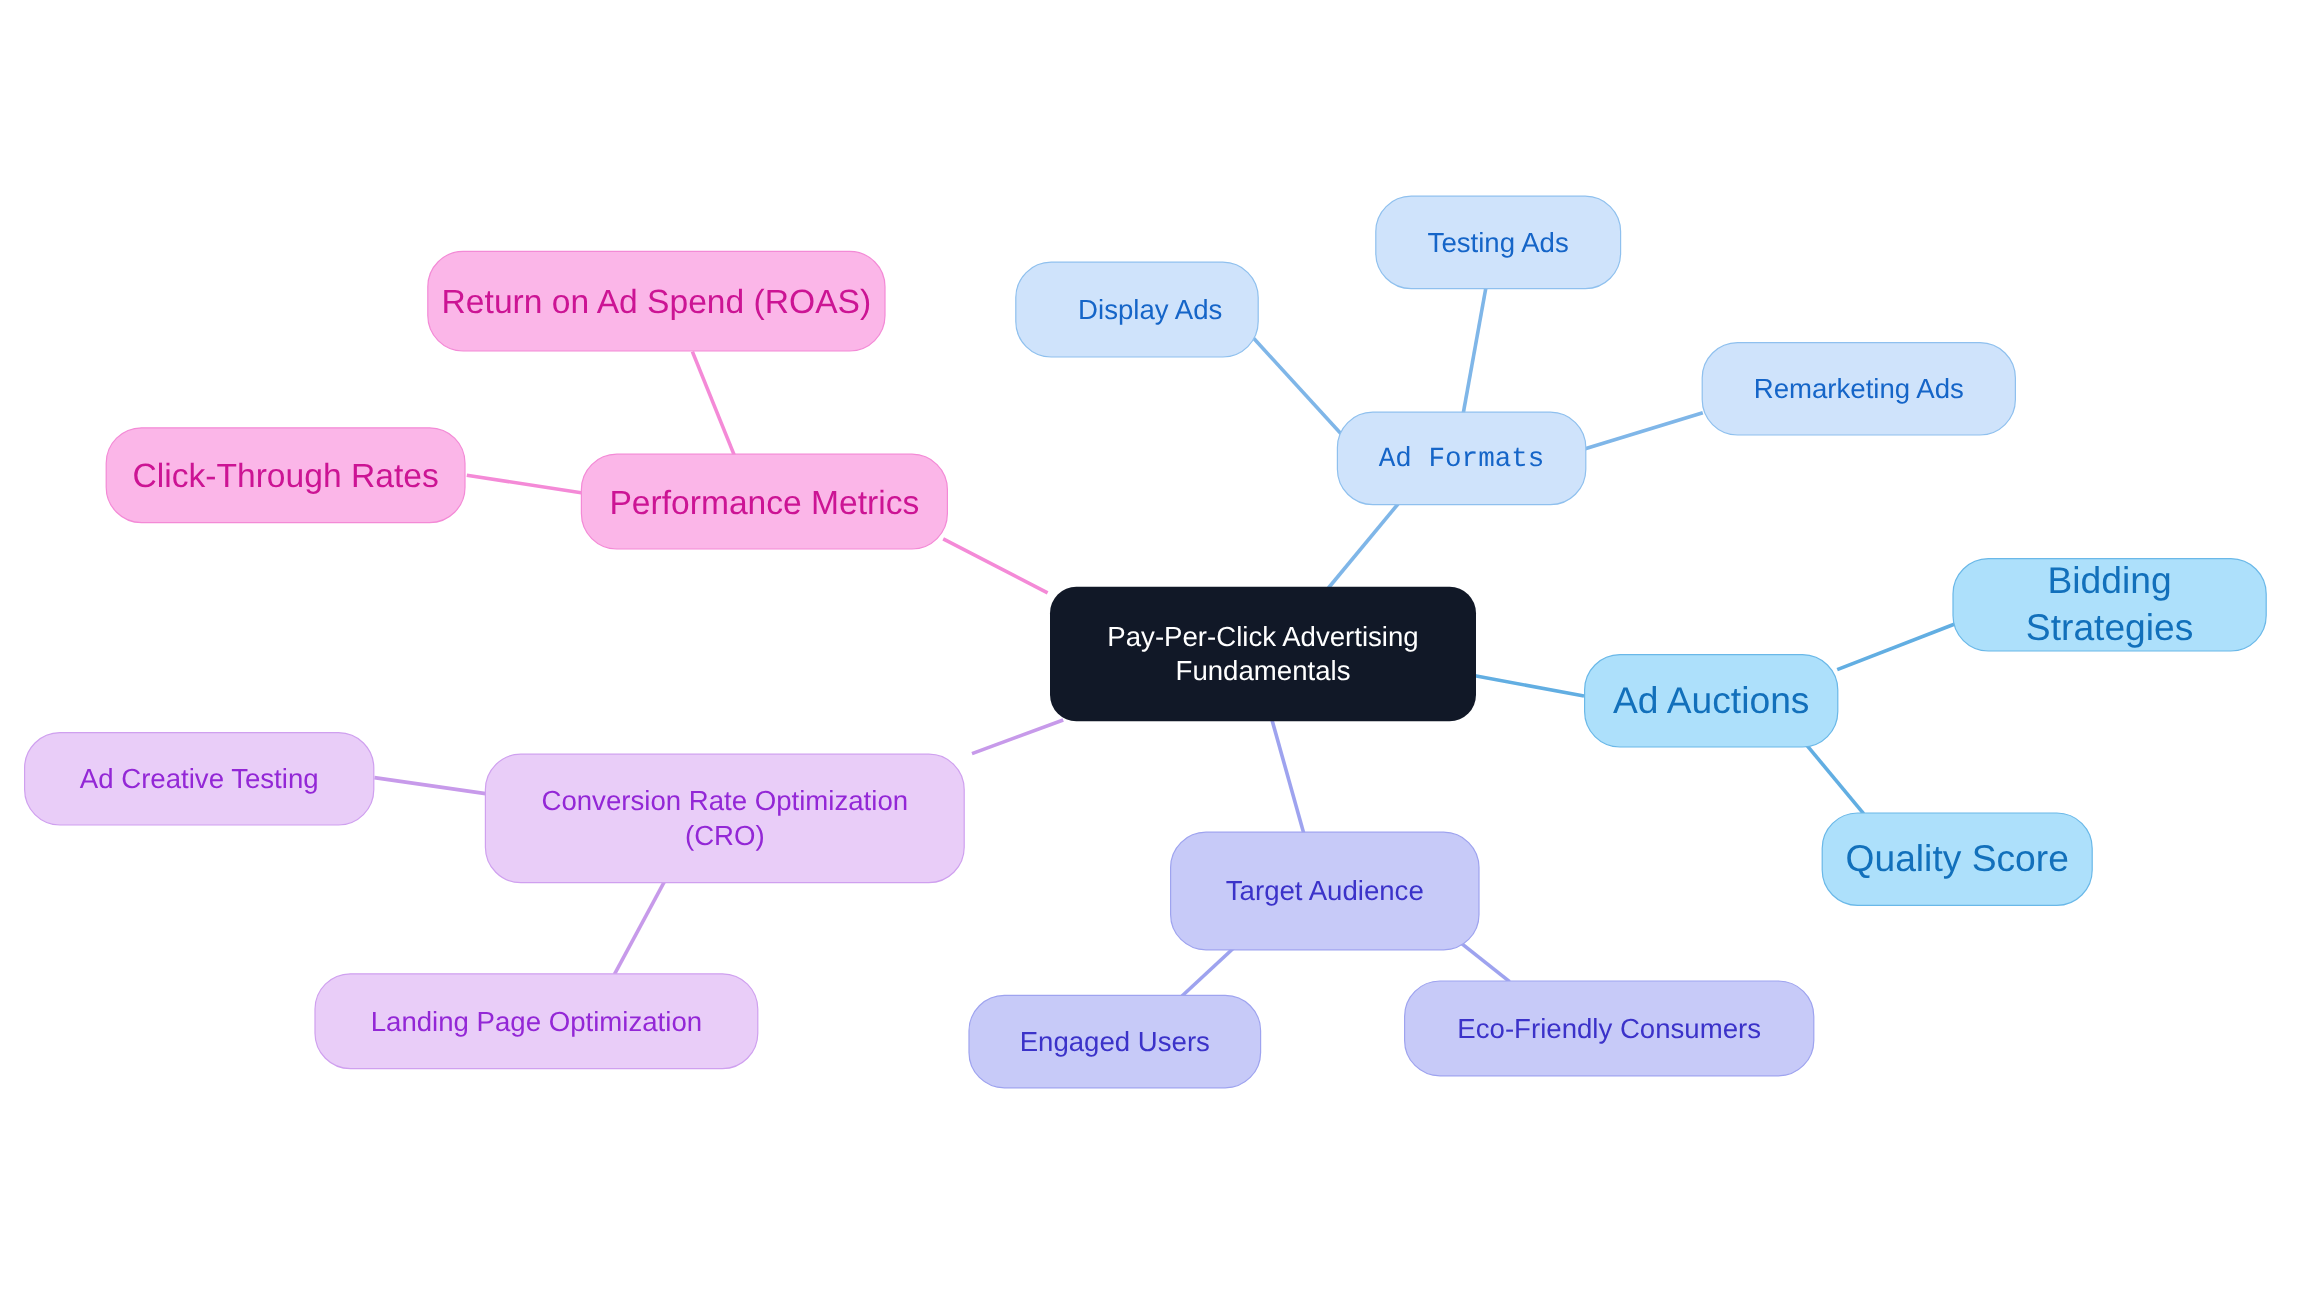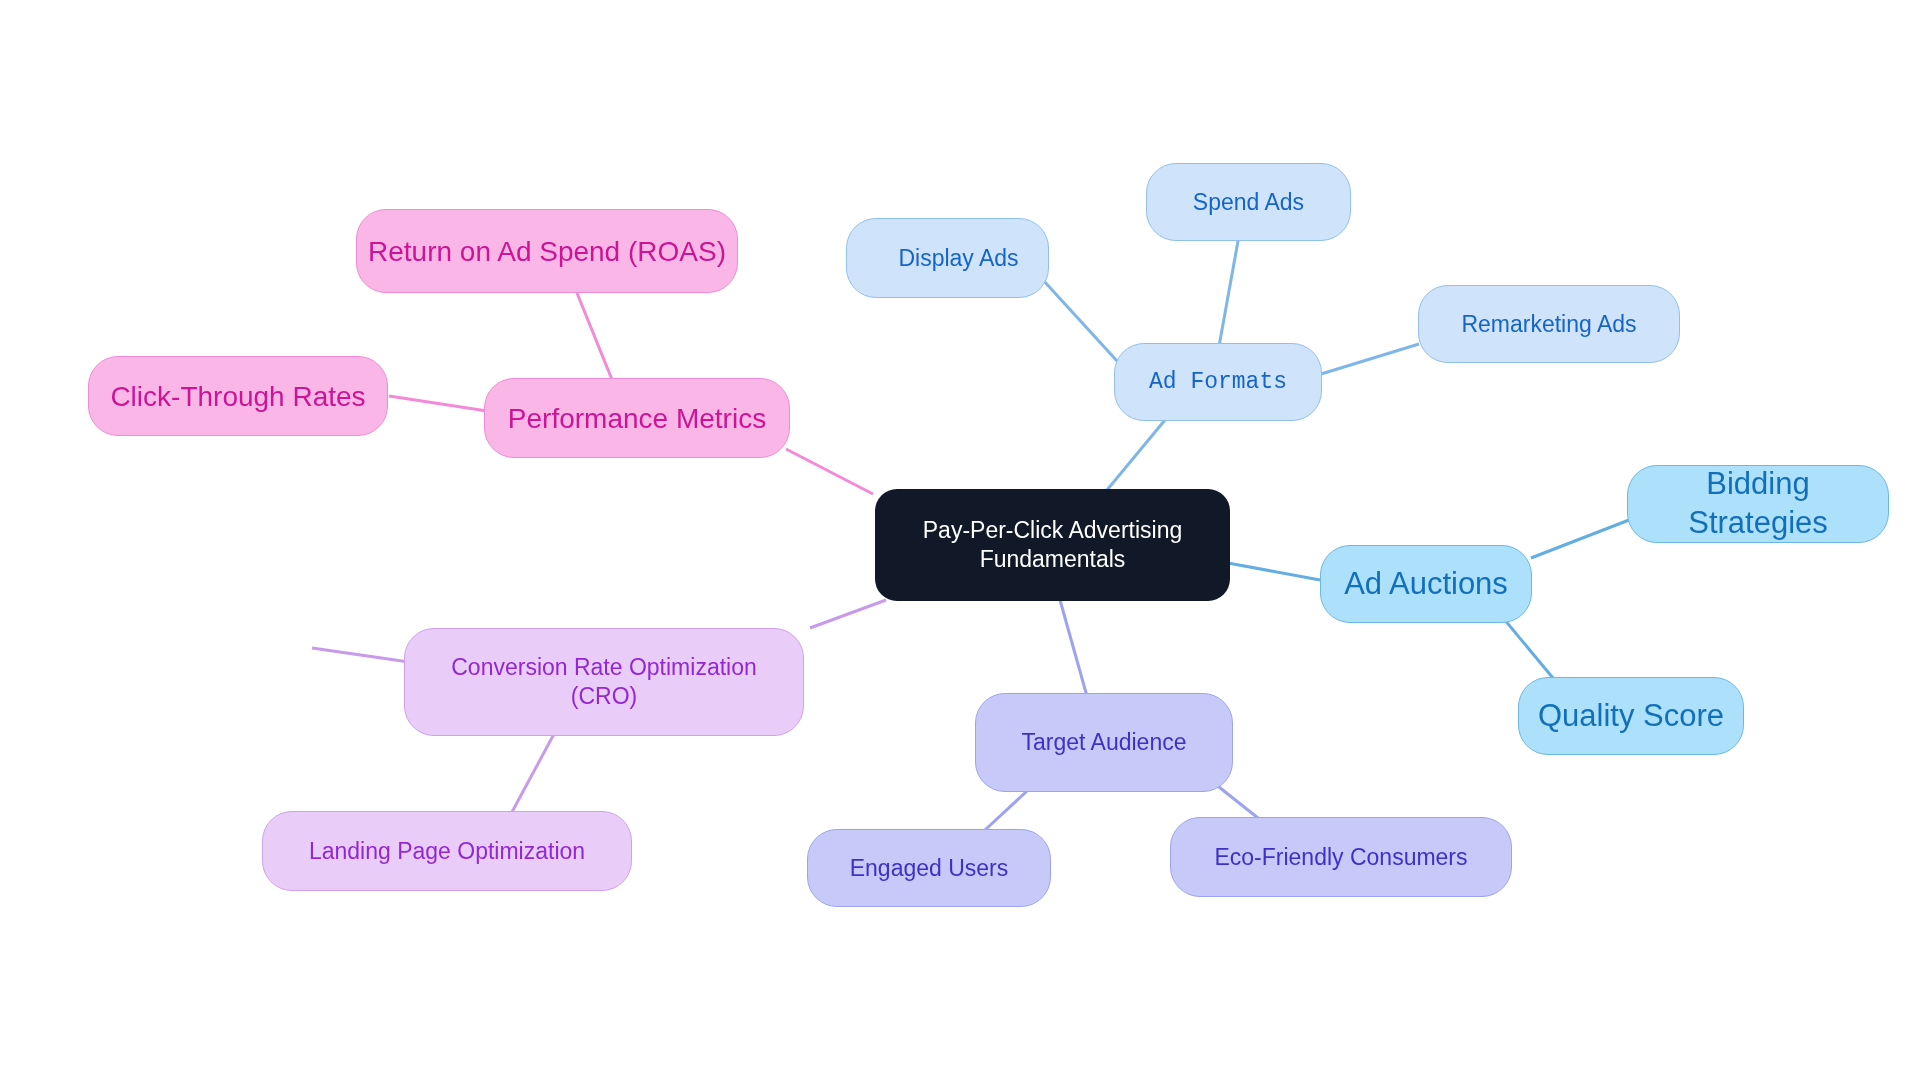--- a/index.html
+++ b/index.html
@@ -113,39 +113,40 @@
     <path d="M 617,392 L 577,293" fill="none" stroke="#f48ad7" stroke-width="3"></path>
   </svg>
 
   <div class="node node-root" style="left:875px; top:489px; width:355px; height:112px;">Pay-Per-Click Advertising
 Fundamentals</div>
 
   <div class="node node-blue" style="left:1114px; top:343px; width:208px; height:78px;font-family:Liberation Mono, monospace;">Ad Formats</div>
 
   <div class="node node-blue" style="left:846px; top:218px; width:203px; height:80px;padding-left:32px;">Display Ads</div>
 
-  <div class="node node-blue" style="left:1146px; top:163px; width:205px; height:78px;">Spend Ads</div>
+  <div class="node node-blue" style="left:1146px; top:163px; width:205px; height:78px;">Testing Ads</div>
 
   <div class="node node-cyan" style="left:1320px; top:545px; width:212px; height:78px;">Ad Auctions</div>
 
   <div class="node node-blue" style="left:1418px; top:285px; width:262px; height:78px;">Remarketing Ads</div>
 
   <div class="node node-cyan" style="left:1627px; top:465px; width:262px; height:78px;">Bidding Strategies</div>
 
   <div class="node node-cyan" style="left:1518px; top:677px; width:226px; height:78px;">Quality Score</div>
 
   <div class="node node-periwinkle" style="left:975px; top:693px; width:258px; height:99px;">Target Audience</div>
 
   <div class="node node-periwinkle" style="left:807px; top:829px; width:244px; height:78px;">Engaged Users</div>
 
   <div class="node node-periwinkle" style="left:1170px; top:817px; width:342px; height:80px;">Eco-Friendly Consumers</div>
 
   <div class="node node-violet" style="left:404px; top:628px; width:400px; height:108px;">Conversion Rate Optimization
 (CRO)</div>
 
+  <div class="node node-violet" style="left:20px; top:610px; width:292px; height:78px;">Ad Creative Testing</div>
 
   <div class="node node-violet" style="left:262px; top:811px; width:370px; height:80px;">Landing Page Optimization</div>
 
   <div class="node node-pink" style="left:484px; top:378px; width:306px; height:80px;">Performance Metrics</div>
 
   <div class="node node-pink" style="left:88px; top:356px; width:300px; height:80px;">Click-Through Rates</div>
 
   <div class="node node-pink" style="left:356px; top:209px; width:382px; height:84px;">Return on Ad Spend (ROAS)</div>
 
 </div>

